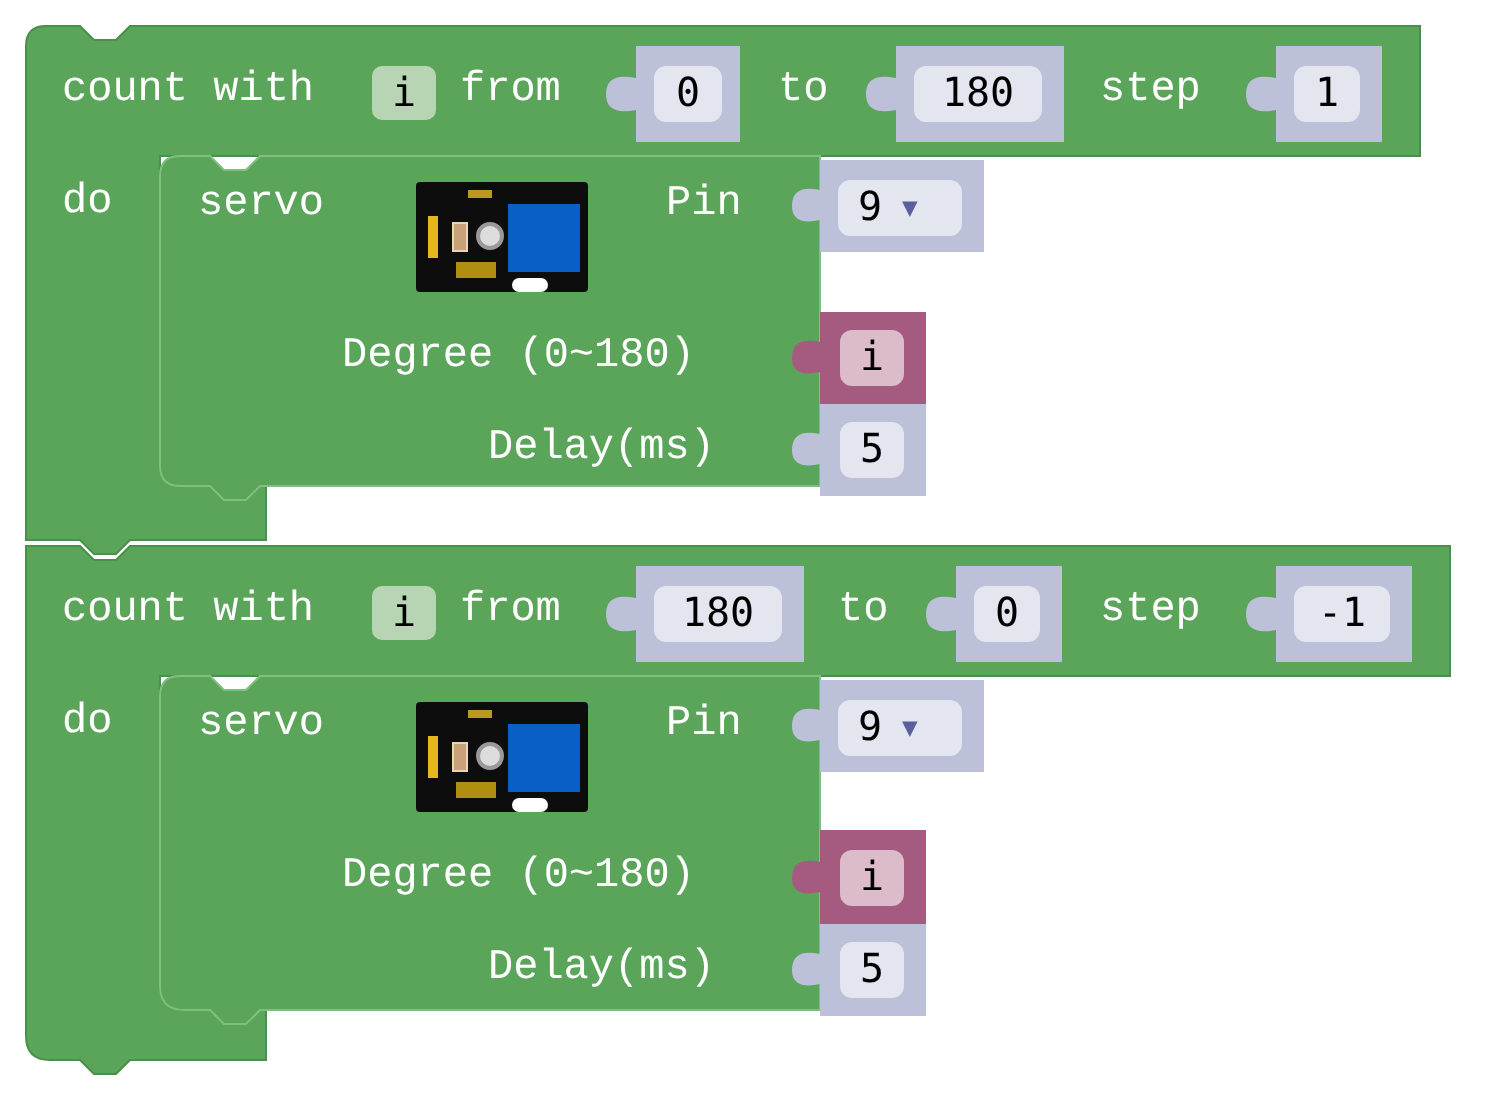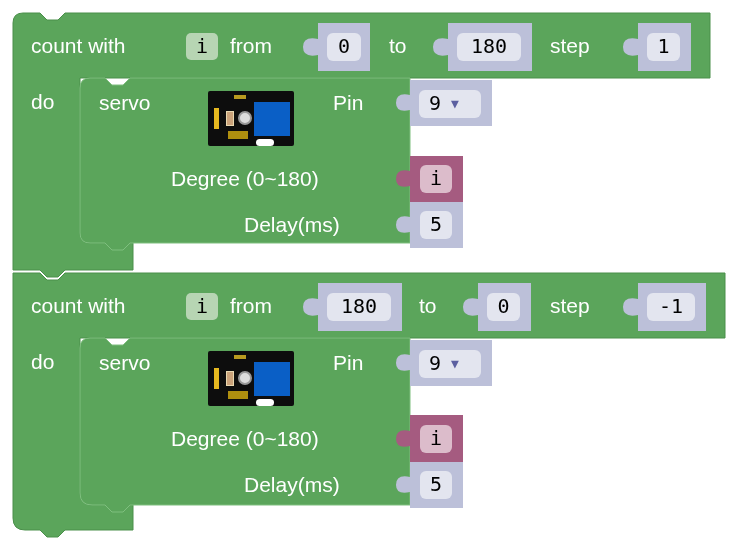--- a/index.html
+++ b/index.html
@@ -1,20 +1,20 @@
 <!DOCTYPE html>
 <html><head>
 <meta charset="utf-8">
 <style>
   html, body { margin:0; padding:0; background:#ffffff; }
   body { width:752px; height:557px; position:relative; overflow:hidden;
          font-family: "DejaVu Sans Mono", "Liberation Mono", monospace; }
   svg.blocks { position:absolute; left:0; top:0; }
   .lbl { position:absolute; color:#ffffff; font-size:21px; line-height:26px; white-space:nowrap;
-         font-family: Liberation Sans, sans-serif; }
+         font-family: Liberation Mono, monospace; }
   .field { position:absolute; border-radius:6px; background:#e3e5ef; color:#000; font-size:20px;
            line-height:26px; text-align:center; height:28px;
            font-family: "DejaVu Sans Mono", "Liberation Mono", monospace; }
   .var-chip { position:absolute; background:#b7d5b3; border-radius:5px; color:#000; font-size:20px;
               line-height:26px; height:27px; width:32px; text-align:center; }
   .var-field { background:#dcbccb; }
   .caret { color:#5b5fa0; font-size:13px; margin-left:10px; vertical-align:2px; }
   .servo-img { position:absolute; width:86px; height:55px; background:#0d0d0d; border-radius:2px; overflow:hidden; }
   .servo-img .blue { position:absolute; right:4px; top:11px; width:36px; height:34px; background:#0a5fc6; }
   .servo-img .circ { position:absolute; left:30px; top:20px; width:14px; height:14px; border-radius:50%; background:#ddd; border:2px solid #999; box-sizing:border-box; }

